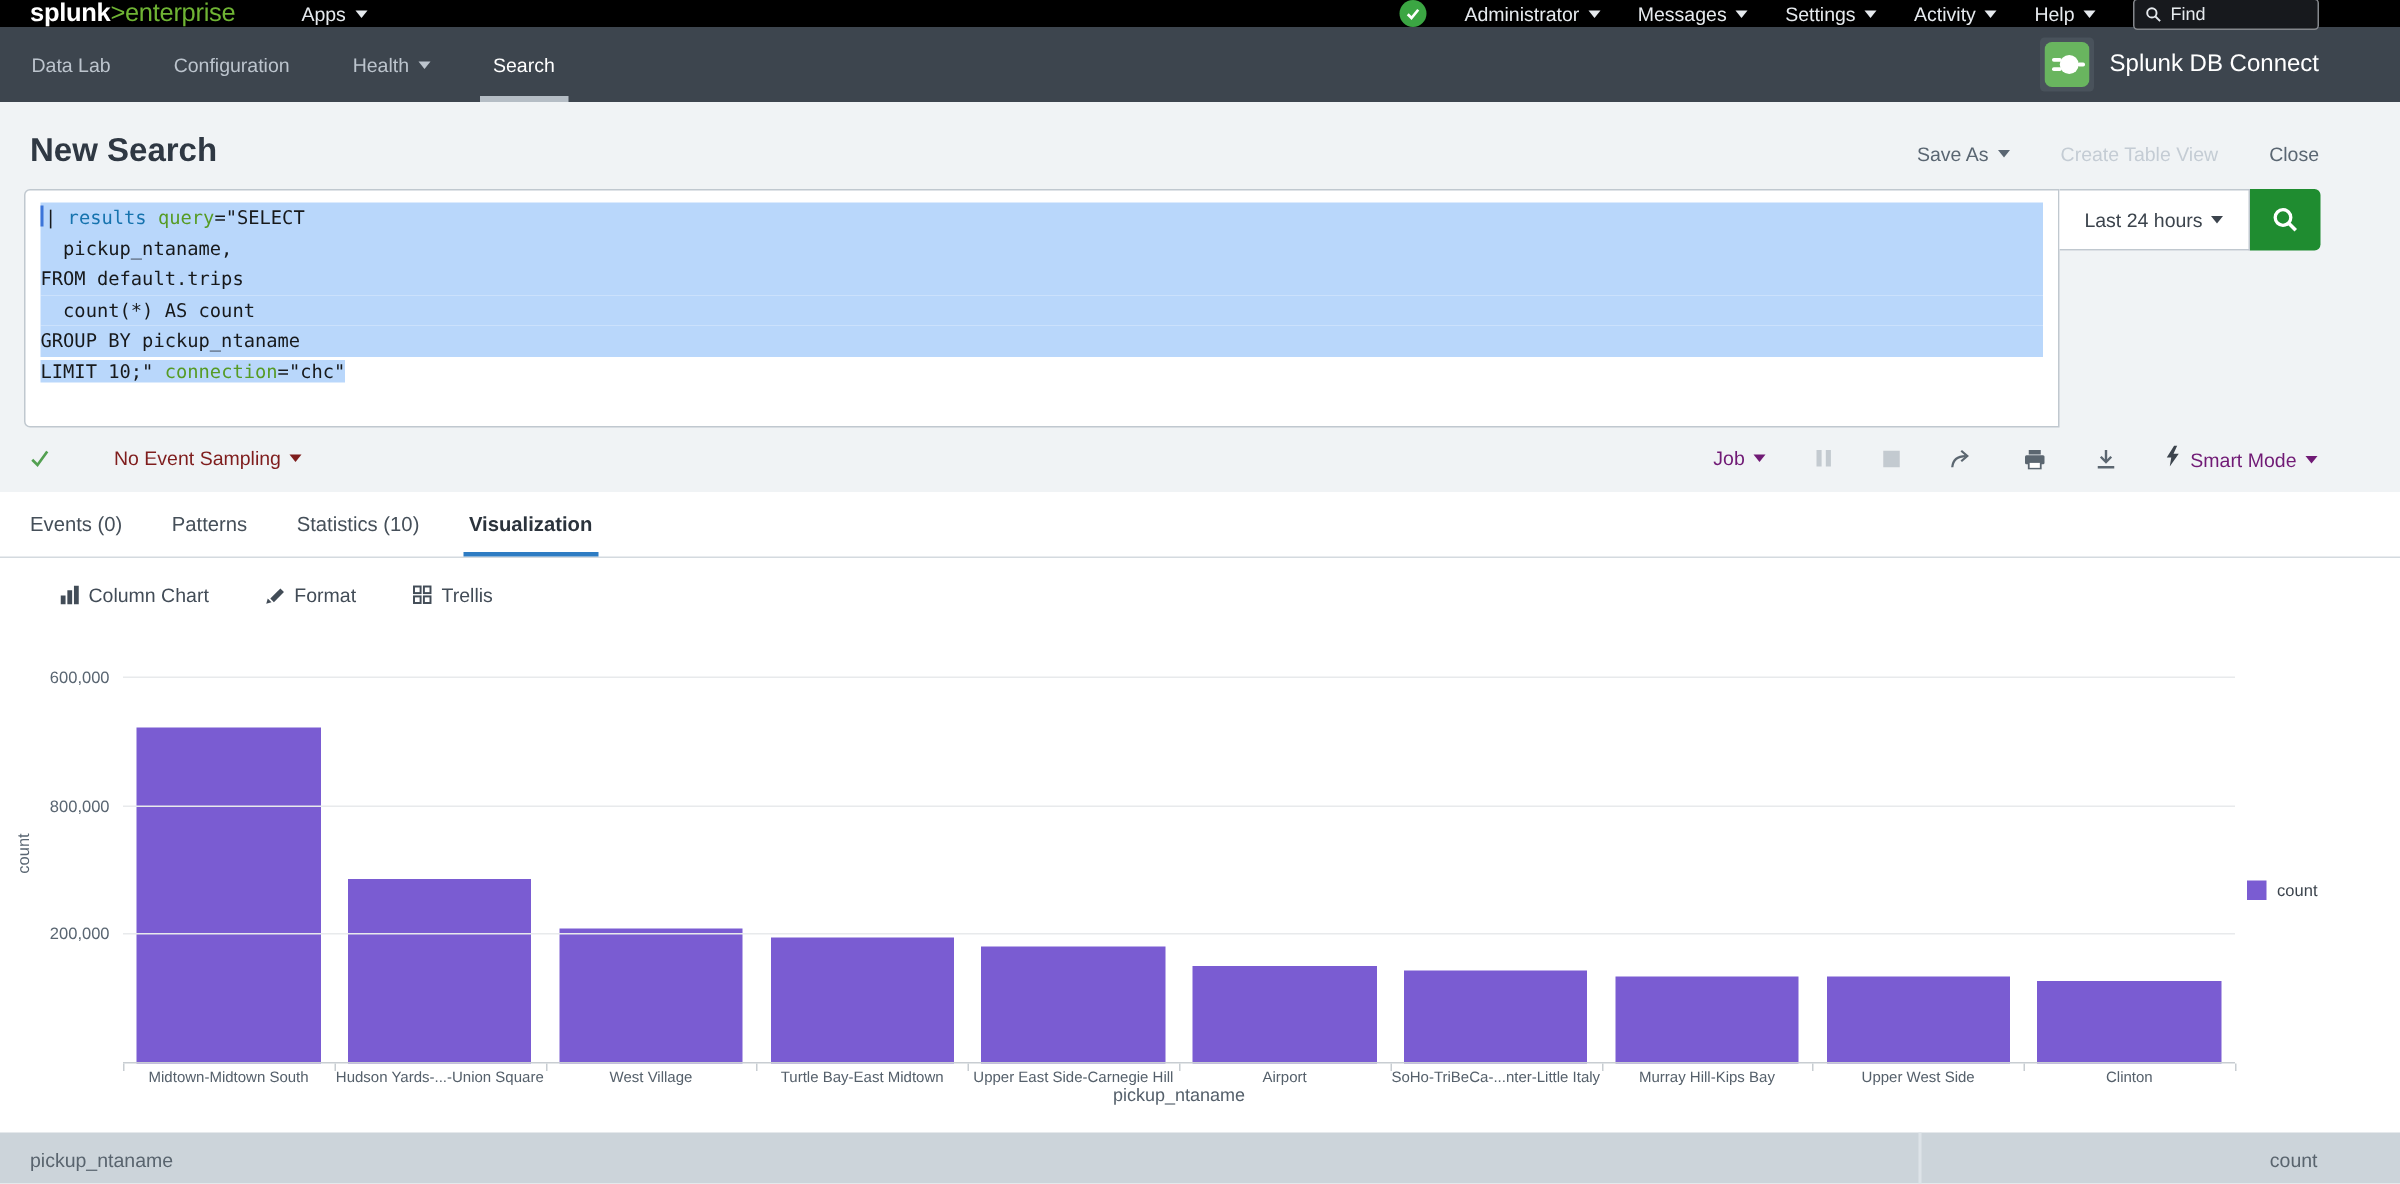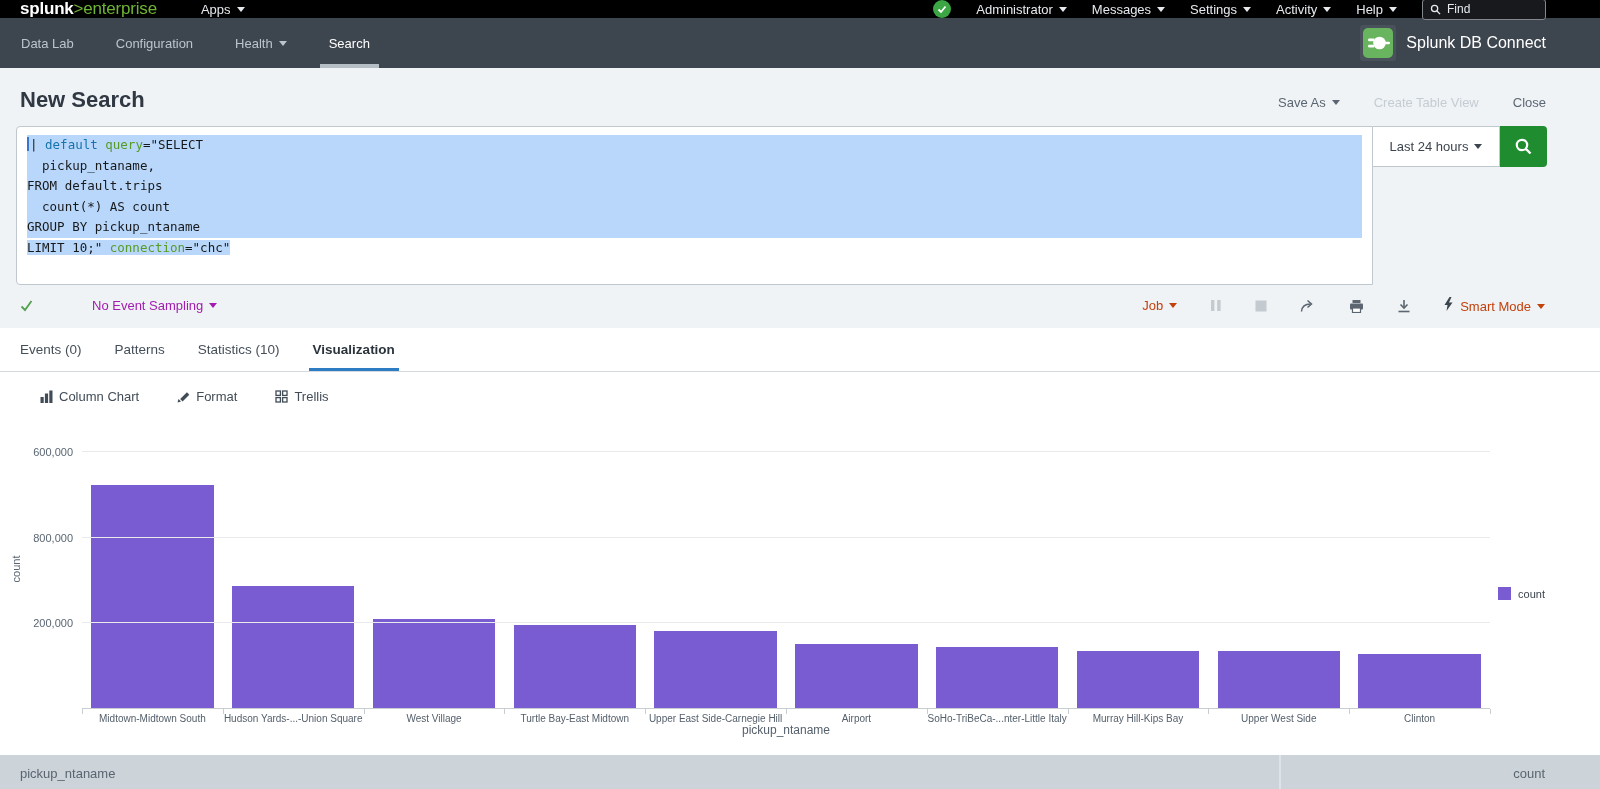--- a/index.html
+++ b/index.html
@@ -58,22 +58,22 @@
   .time-btn { width:127px; height:41px; background:#fff; border:1px solid #c0c8cf;
     border-left:none; display:flex; align-items:center; justify-content:center;
     font-size:13px; color:#3c444d; cursor:pointer; }
   .search-btn { width:47px; height:41px; background:#1f8c30; border:none;
     border-radius:0 4px 4px 0; display:flex; align-items:center; justify-content:center;
     cursor:pointer; }
 
   .results-bar { display:flex; align-items:center; padding:12px 55px 14px 20px;
     font-size:13px; color:#3f4a55; }
   .res-check { margin-right:7px; display:inline-flex; }
-  .sampling { margin-left:52px; color:#a21caf; cursor:pointer; }
-  .job-controls { margin-left:auto; display:flex; align-items:center; gap:33px; color:#c2410c; }
+  .sampling { margin-left:36px; color:#7f1d1d; cursor:pointer; }
+  .job-controls { margin-left:auto; display:flex; align-items:center; gap:33px; color:#701a75; }
   .job-controls .ic { display:inline-flex; cursor:pointer; }
   .jc-label { cursor:pointer; }
 
   
   .tabs-row { background:#fff; border-bottom:1px solid #d4dadf; display:flex;
     align-items:center; gap:33px; height:44px; padding:0 20px; font-size:13.5px; color:#454f59; }
   .tab { cursor:pointer; position:relative; height:100%; display:flex; align-items:center; }
   .tab.active { font-weight:700; color:#2b333c; }
   .tab.active::after { content:""; position:absolute; left:-4px; right:-4px; bottom:0;
     height:3px; background:#2e7cc3; }
@@ -176,21 +176,21 @@
       <h1>New Search</h1>
       <div class="header-actions">
         <span class="hact"><span>Save As</span><span class="caret"></span></span>
         <span class="hact disabled">Create Table View</span>
         <span class="hact">Close</span>
       </div>
     </div>
 
     <div class="search-row">
       <div class="query-box" id="qlines">
-          <div class="qline"><span class="sel full"><span class="cursor"></span><span class="tok-plain">| </span><span class="tok-command">default</span><span class="tok-plain"> </span><span class="tok-param">query</span><span class="tok-plain">="SELECT</span></span></div>
+          <div class="qline"><span class="sel full"><span class="cursor"></span><span class="tok-plain">| </span><span class="tok-command">results</span><span class="tok-plain"> </span><span class="tok-param">query</span><span class="tok-plain">="SELECT</span></span></div>
           <div class="qline"><span class="sel full"><span class="tok-plain">  pickup_ntaname,</span></span></div>
           <div class="qline"><span class="sel full"><span class="tok-plain">FROM default.trips</span></span></div>
           <div class="qline"><span class="sel full"><span class="tok-plain">  count(*) AS count</span></span></div>
           <div class="qline"><span class="sel full"><span class="tok-plain">GROUP BY pickup_ntaname</span></span></div>
           <div class="qline"><span class="sel"><span class="tok-plain">LIMIT 10;" </span><span class="tok-param">connection</span><span class="tok-plain">="chc"</span></span></div>
         </div>
       <div class="time-btn">
           <span>Last 24 hours</span>
           <span class="caret"></span>
         </div>

